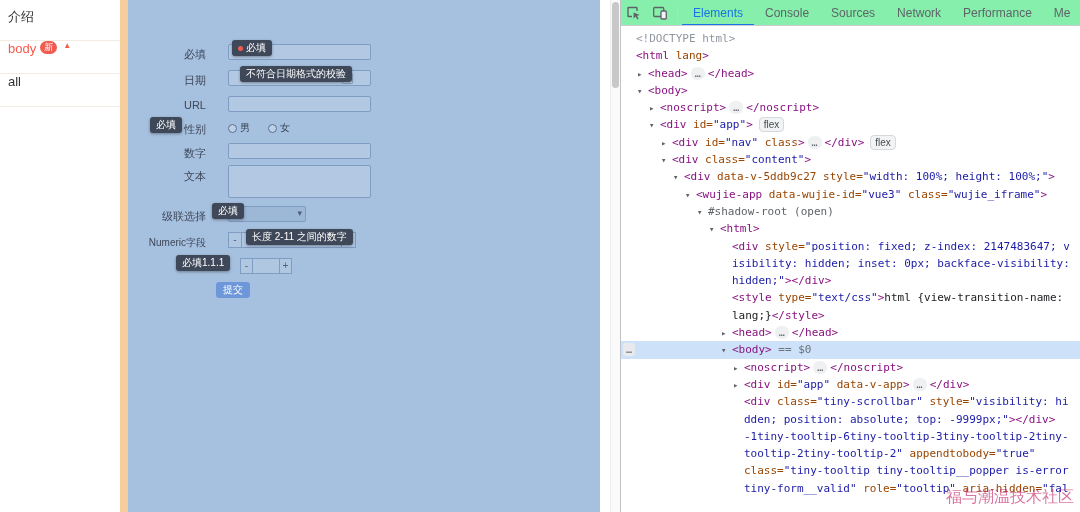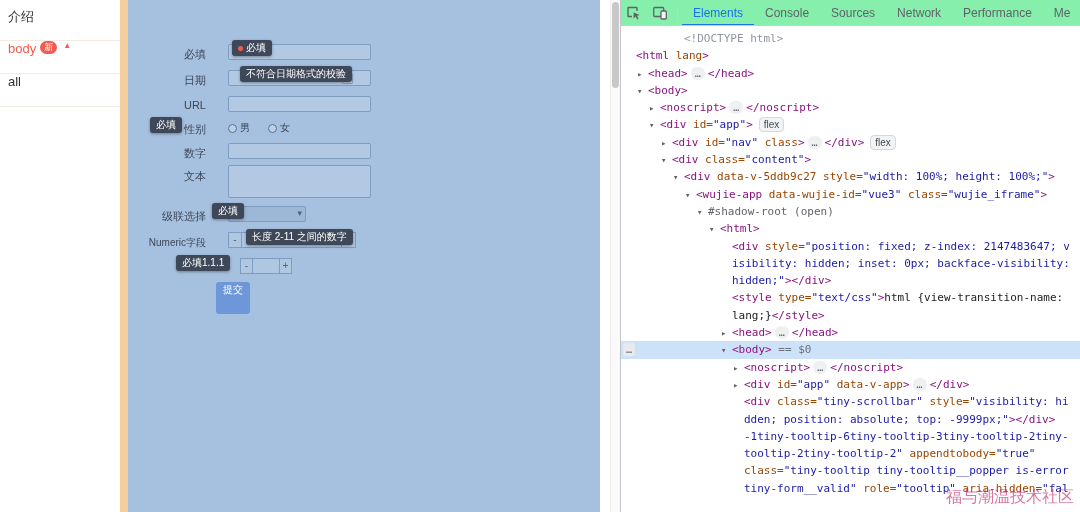--- a/index.html
+++ b/index.html
@@ -25,21 +25,21 @@
   .tip { position:absolute; background:#3e4859; color:#fff; font-size:10px; line-height:16px; padding:0 6px;
          border-radius:3px; white-space:nowrap; box-shadow:0 1px 3px rgba(0,0,0,.35); display:flex; align-items:center; gap:3px; z-index:3; }
   .dot { width:5px; height:5px; border-radius:50%; background:#f25b50; display:inline-block; }
   .f-select { position:absolute; width:78px; height:16px; border:1px solid #7f9cc2; background:#9db7d7; border-radius:2px; }
   .f-select .caret { position:absolute; right:3px; top:1px; font-size:9px; color:#51607c; }
   .date-ic { position:absolute; width:11px; height:11px; background:#c6d2e3; border:1px solid #8aa3c4; border-radius:1px; }
   .radio { position:absolute; display:flex; align-items:center; gap:3px; font-size:10px; color:#3c4656; }
   .radio .rc { width:9px; height:9px; border-radius:50%; border:1px solid #5d7190; background:rgba(255,255,255,.25); }
   .step-box { position:absolute; height:16px; border:1px solid #7f9cc2; background:rgba(255,255,255,.12);
               font-size:10px; color:#51607c; text-align:center; line-height:14px; }
-  .submit-btn { position:absolute; width:34px; height:32px; background:#6e97d9; color:#fff; font-size:10px;
+  .submit-btn { position:absolute; width:34px; height:16px; background:#6e97d9; color:#fff; font-size:10px;
                 border:none; border-radius:3px; line-height:16px; text-align:center; cursor:pointer; }
 
   .page-scroll { position:absolute; left:610px; top:0; width:10px; height:512px; background:#fafafa; border-left:1px solid #ececec; }
   .page-scroll .thumb { position:absolute; left:1px; top:2px; width:7px; height:86px; background:#c8c8c8; border-radius:4px; }
 
   
   .devtools { position:absolute; left:620px; top:0; width:460px; height:512px; background:#fff; border-left:1px solid #bfc2c6; }
   .dt-toolbar { height:26px; background:#86efac; border-bottom:1px solid #cacdd1; display:flex; align-items:center; overflow:hidden; }
   .dt-iconbtn { width:26px; height:26px; display:flex; align-items:center; justify-content:center; cursor:pointer; flex:0 0 auto; }
   .dt-sep { width:1px; height:16px; background:#cacdd1; margin:0 4px; flex:0 0 auto; }
@@ -48,21 +48,21 @@
 
   .dt-code { position:absolute; top:27px; left:0; right:0; bottom:0; overflow:hidden;
              font-family:"DejaVu Sans Mono", monospace; font-size:11px; padding-top:3px; }
   .code-line { height:17.3px; line-height:17.3px; white-space:pre; position:relative; }
   .code-line.hl { background:#cde1f8; }
   .arrow { display:inline-block; width:11px; font-size:9px; color:#5f6368; }
   .tk-tag { color:#881280; }
   .tk-attr { color:#994500; }
   .tk-val { color:#1a1aa6; }
   .tk-text { color:#202124; }
-  .tk-doctype { color:#9096a0;margin-left:48px; }
+  .tk-doctype { color:#9096a0; }
   .tk-shadow { color:#5f6368; }
   .tk-marker { color:#69737d; }
   .tk-ellipsis { display:inline-block; background:#eef0f2; color:#5f6368; border-radius:6px; padding:0 4px; margin:0 3px;
                  font-size:10px; line-height:13px; }
   .tk-badge { display:inline-block; background:#f1f3f4; color:#474b4f; border:1px solid #d5d8dc; border-radius:4px;
               padding:0 4px; margin-left:6px; font-size:10px; line-height:13px; font-family:"Liberation Sans", sans-serif; }
   .gutter-dots { position:absolute; left:2px; top:2px; background:#e8eaed; border-radius:3px; padding:0 3px;
                  font-size:10px; color:#5f6368; line-height:13px; }
   .watermark { position:absolute; right:6px; bottom:4px; font-size:16px; color:#be185d; opacity:.6; z-index:5; }
 </style>

